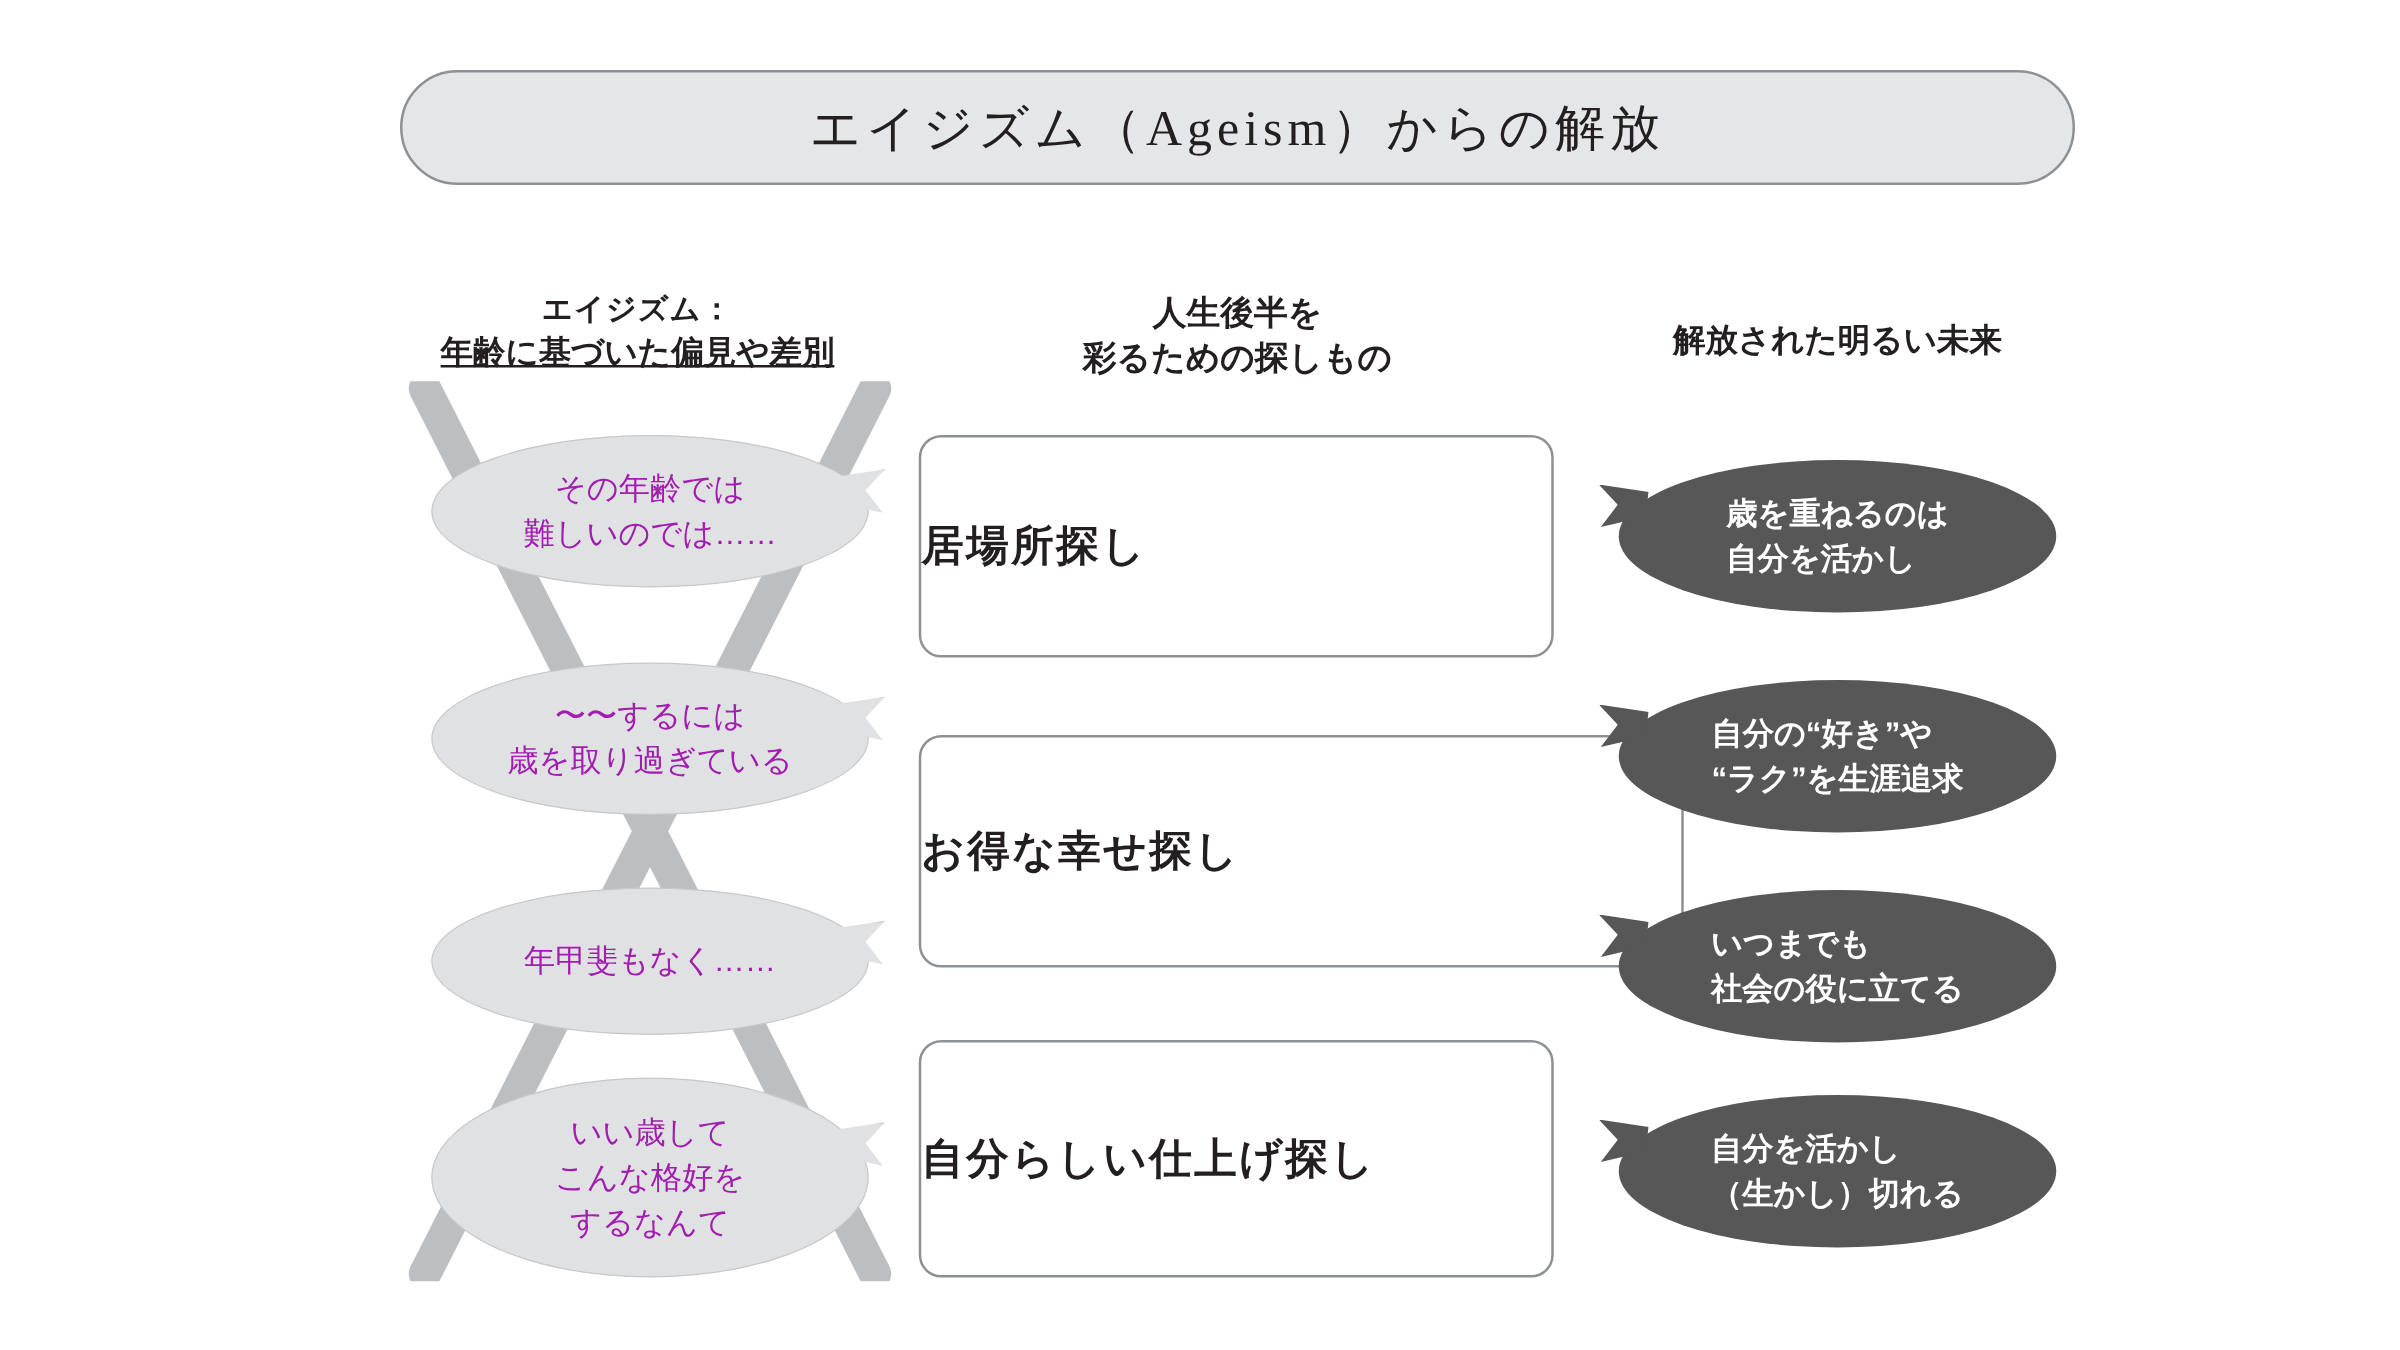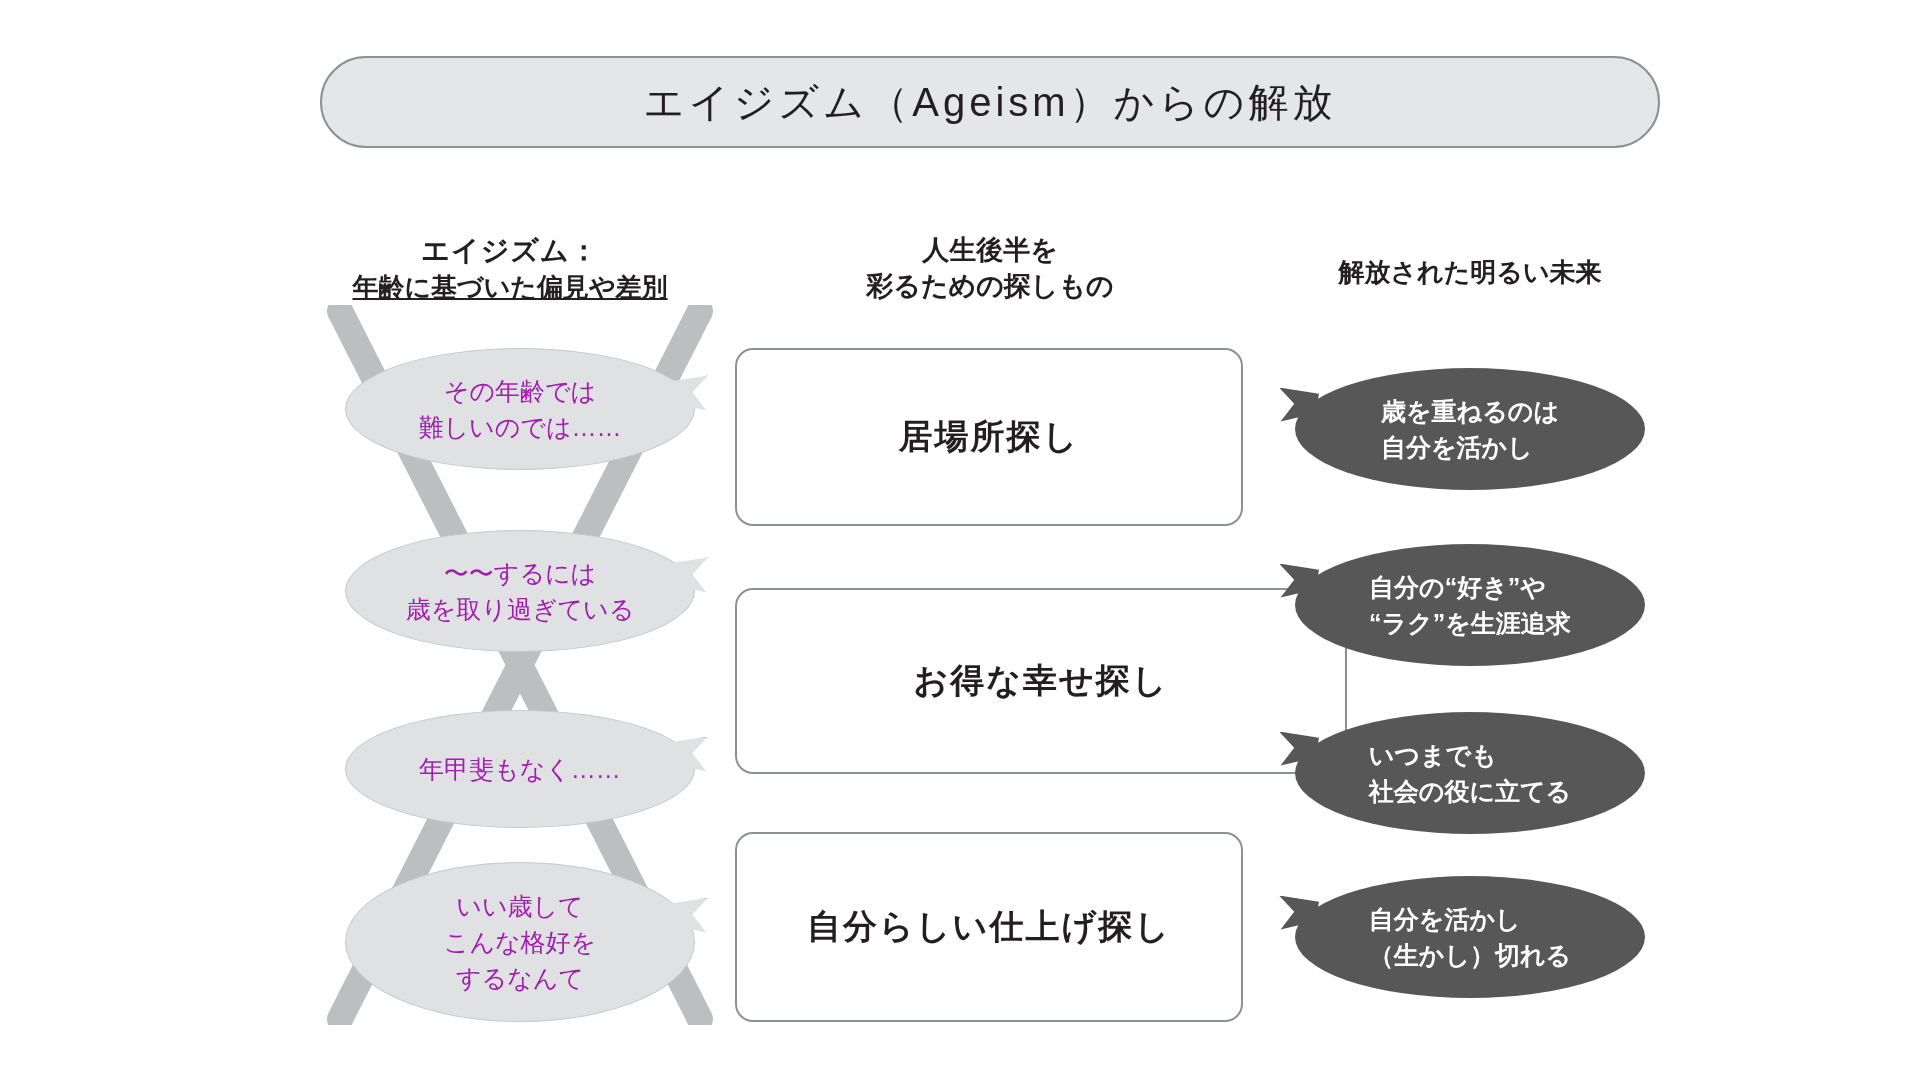--- a/index.html
+++ b/index.html
@@ -23,20 +23,21 @@
     top: 56px;
     width: 1340px;
     height: 92px;
     background: #e4e6e8;
     border: 2px solid #8e9194;
     border-radius: 46px;
     display: flex;
     align-items: center;
     justify-content: center;
     box-sizing: border-box;
+    font-family: Liberation Serif, serif;
   }
   #title-banner .title-text {
     font-size: 40px;
     letter-spacing: 4px;
     color: #231f20;
     font-weight: 400;
   }
 
   
   .col-header {
@@ -44,21 +45,21 @@
     text-align: center;
     font-weight: bold;
     color: #231f20;
     line-height: 1.35;
   }
   #header-col-1 { left: 300px; top: 232px; width: 420px; font-size: 27px; }
   #header-col-2 { left: 730px; top: 232px; width: 520px; font-size: 27px; }
   #header-col-3 { left: 1270px; top: 255px; width: 400px; font-size: 26px; }
   .col-header .line-1 { display: block; }
   .col-header .line-2 { display: block; }
-  #header-col-1 .line-1 { font-size: 28px; letter-spacing: 1px; }
+  #header-col-1 .line-1 { font-size: 24px; letter-spacing: 1px; }
   #header-col-1 .line-2 { font-size: 26px; text-decoration: underline; }
 
   
   #cross-mark {
     position: absolute;
     left: 320px;
     top: 305px;
     width: 400px;
     height: 720px;
     pointer-events: none;
@@ -98,21 +99,21 @@
   #bubble-left-4 { left: 345px; top: 862px; width: 350px; height: 160px; }
 
   
   .box-middle {
     position: absolute;
     background: #ffffff;
     border: 2px solid #8e9194;
     border-radius: 18px;
     display: flex;
     align-items: center;
-    justify-content: center;
+    justify-content: flex-start;
     font-size: 34px;
     font-weight: bold;
     color: #231f20;
     box-sizing: border-box;
     letter-spacing: 2px;
   }
   #box-middle-1 { left: 735px; top: 348px; width: 508px; height: 178px; }
   #box-middle-2 { left: 735px; top: 588px; width: 612px; height: 186px; }
   #box-middle-3 { left: 735px; top: 832px; width: 508px; height: 190px; }
 

